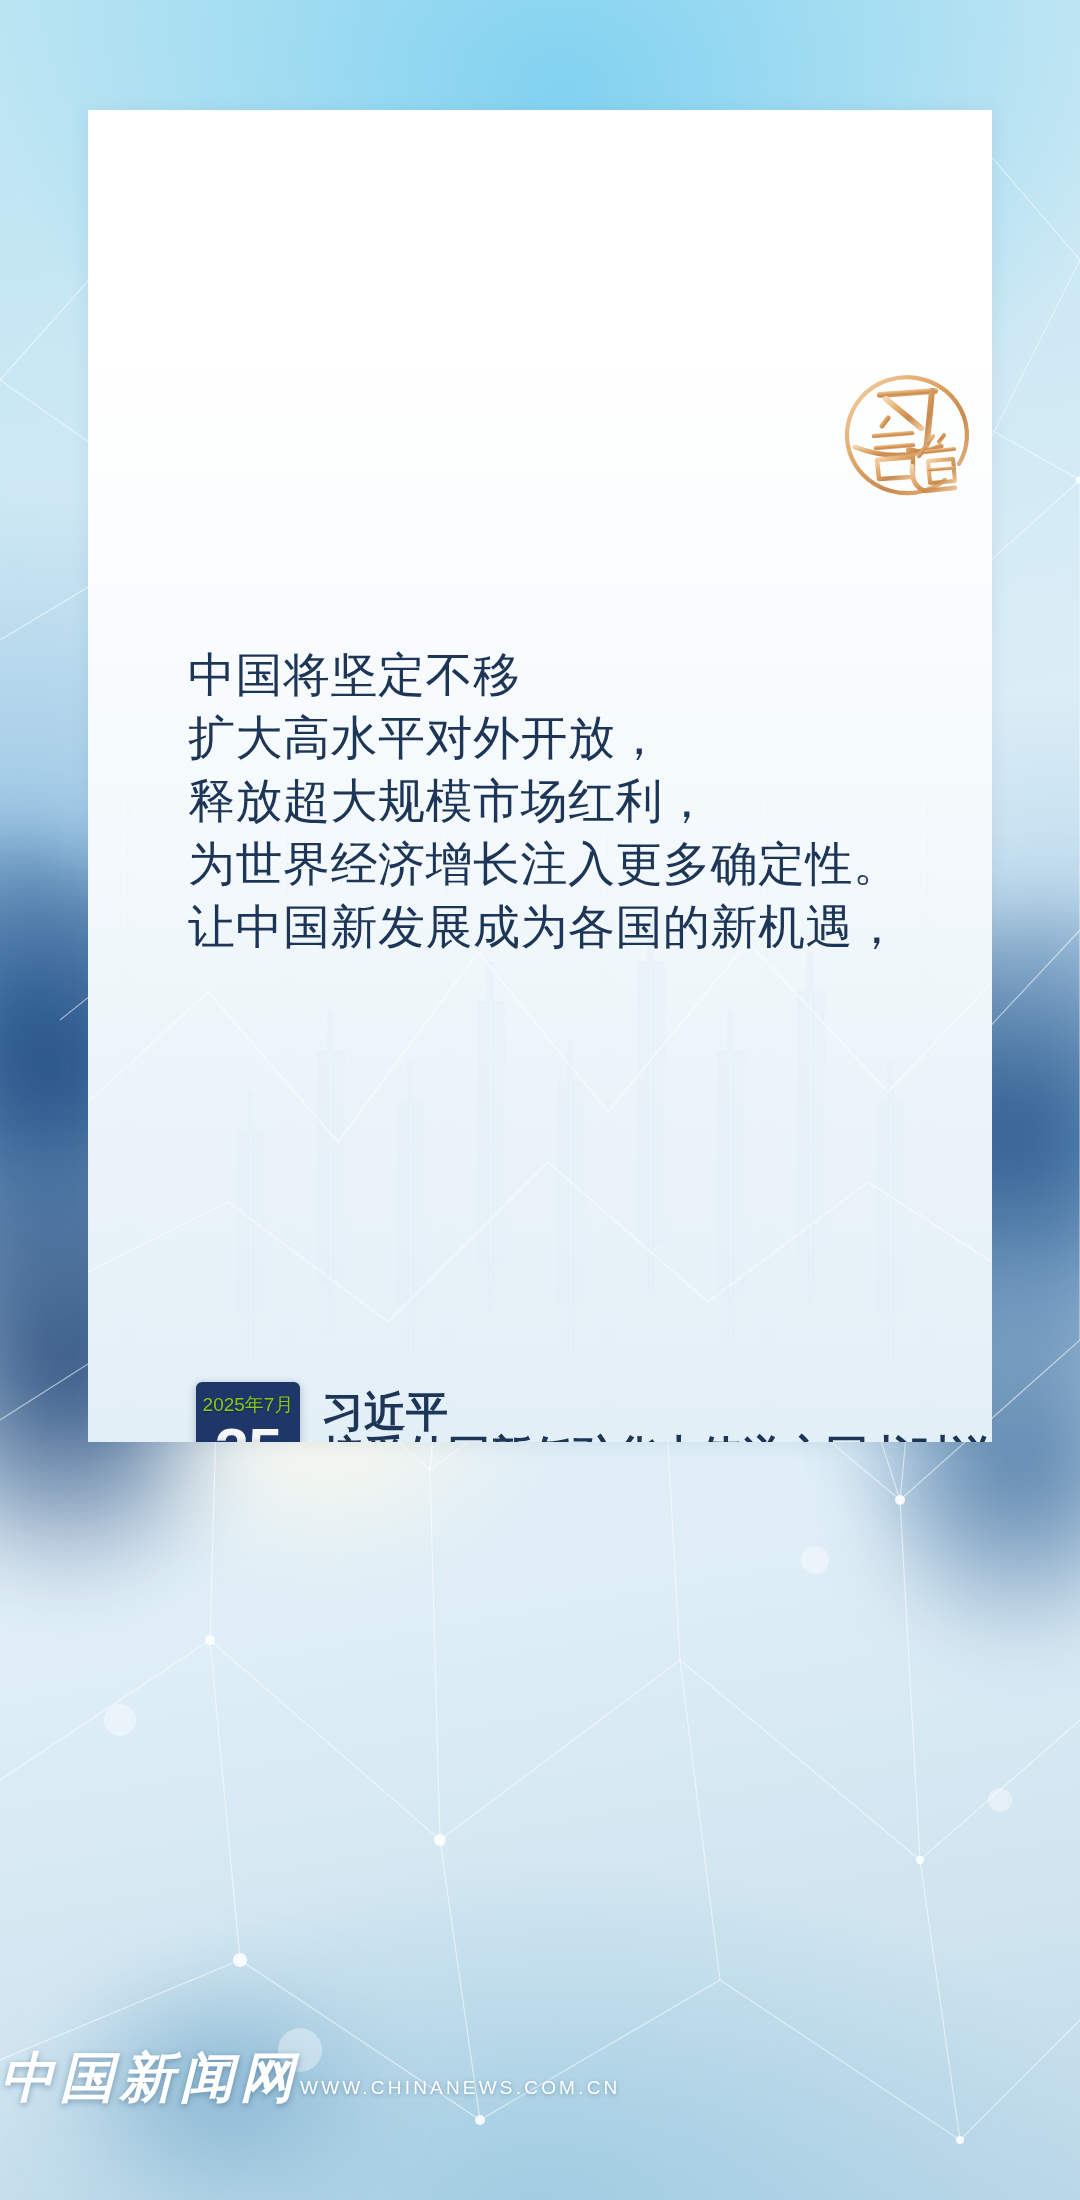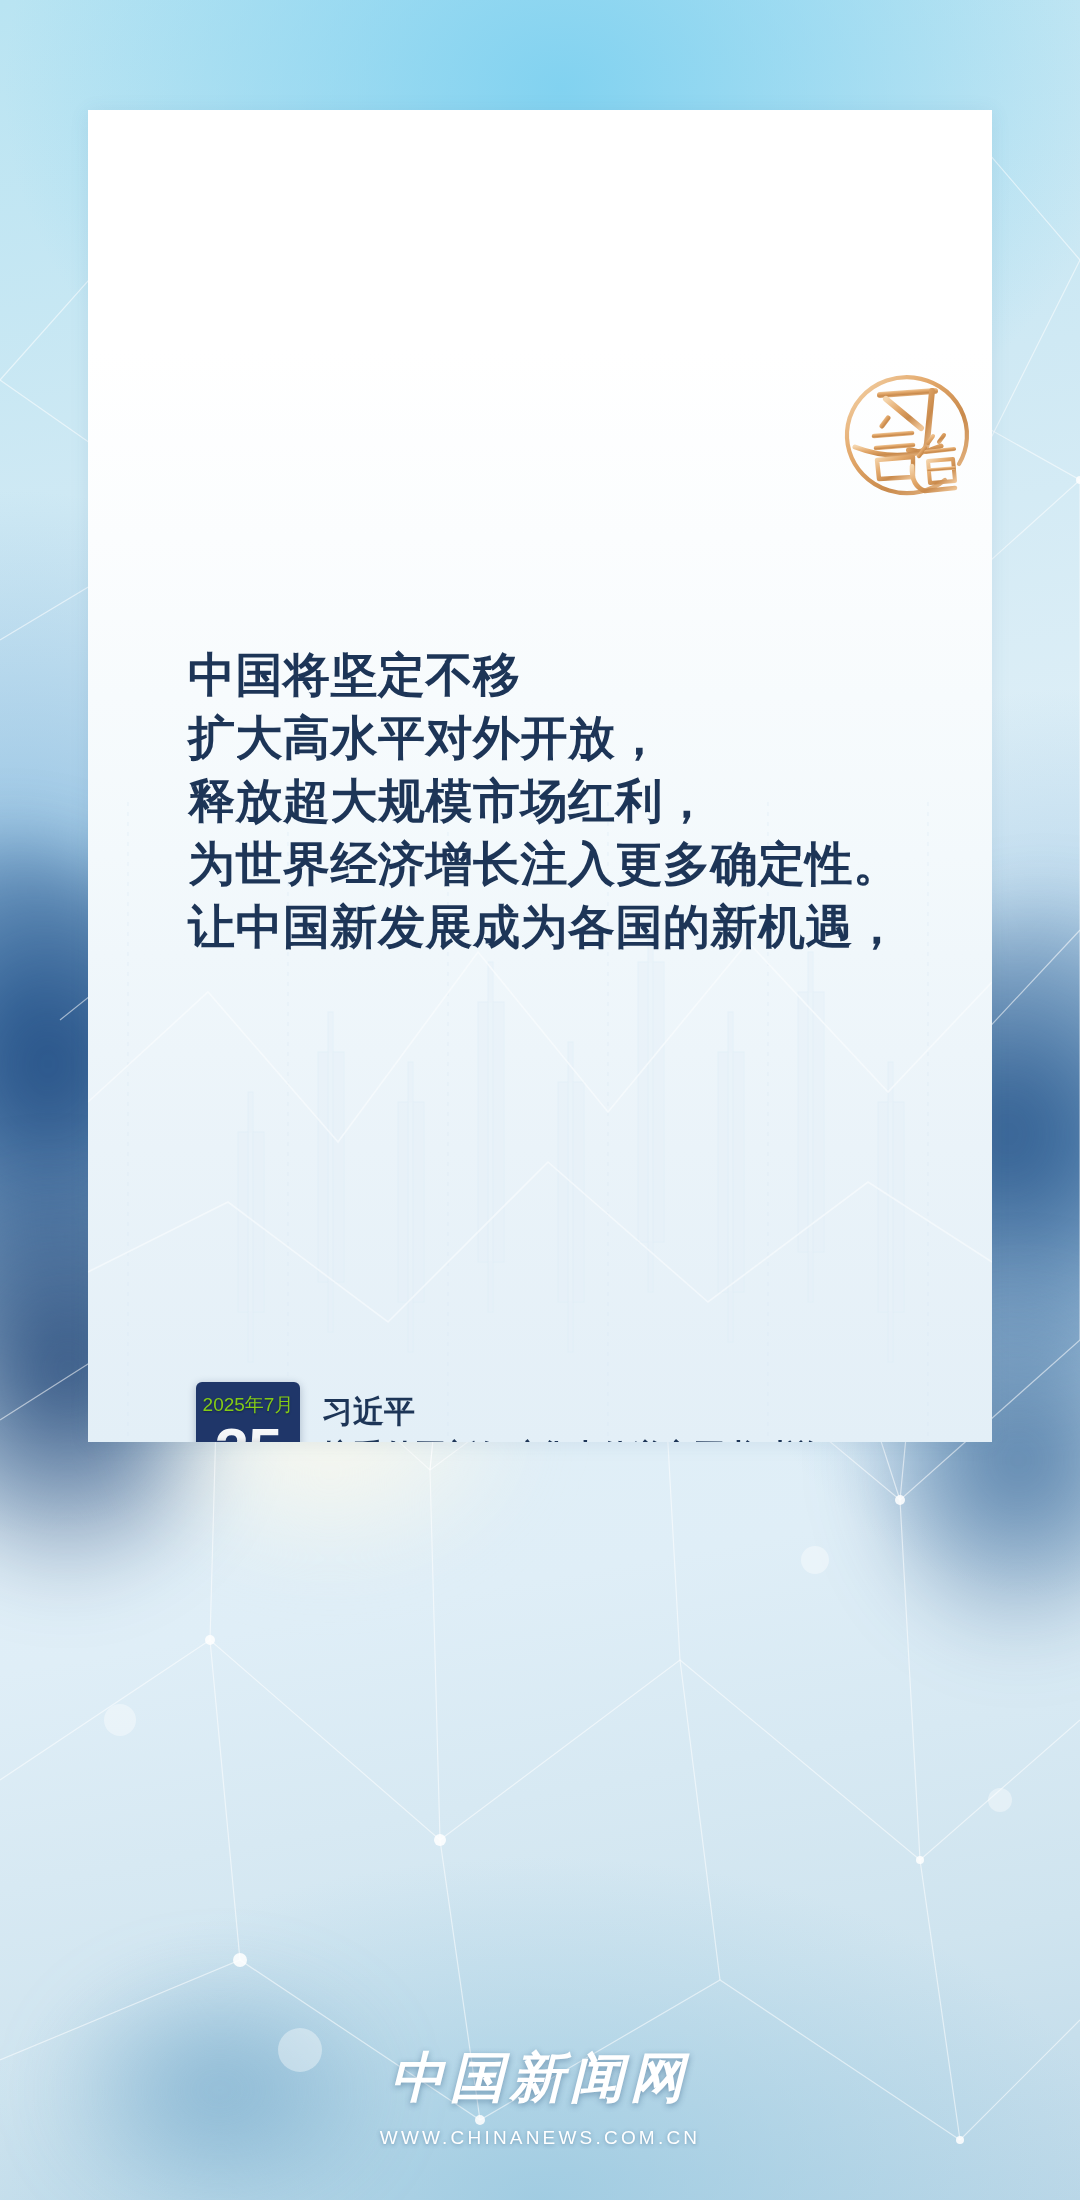--- a/index.html
+++ b/index.html
@@ -53,21 +53,21 @@
   .seal svg{ display:block; width:152px; height:148px; }
 
   
   .quote{
     position:absolute; left:100px; top:533px;
     width:660px;
   }
   .quote-line{
     display:block;
     font-family:"Liberation Sans","DejaVu Sans",sans-serif;
-    font-weight:700;
+    font-weight:400;
     font-size:47px;
     line-height:63px;
     letter-spacing:0.5px;
     color:#1d3557;
     white-space:nowrap;
   }
 
   
   .footline{
     position:absolute; left:108px; top:1272px;
@@ -92,27 +92,27 @@
     font-size:62px; font-weight:800; line-height:64px;
     margin-top:2px;
     background:linear-gradient(180deg,#ffffff 0%,#f2f4f6 30%,#b9bfc6 52%,#eef0f2 72%,#d8dce0 100%);
     -webkit-background-clip:text; background-clip:text;
     color:transparent;
     letter-spacing:-1px;
   }
   .attrib{ padding-top:8px; }
   .attrib-line{
     display:block; font-weight:700; color:#1d3557;
-    font-size:31px; line-height:44px; white-space:nowrap;
+    font-size:42px; line-height:44px; white-space:nowrap;
   }
 
   
   .footer{
     position:absolute; left:0; top:2048px; width:1080px;
-    display:flex; flex-direction:column; align-items:center;
+    display:flex; flex-direction:row; align-items:center;
   }
   .footer-cn{
     font-family:"Liberation Serif","DejaVu Serif",serif;
     font-size:54px; font-weight:700; color:#ffffff;
     letter-spacing:6px; line-height:60px;
     text-shadow:0 2px 6px rgba(40,80,120,.45);
     font-style:italic;
   }
   .footer-url{
     margin-top:19px;

